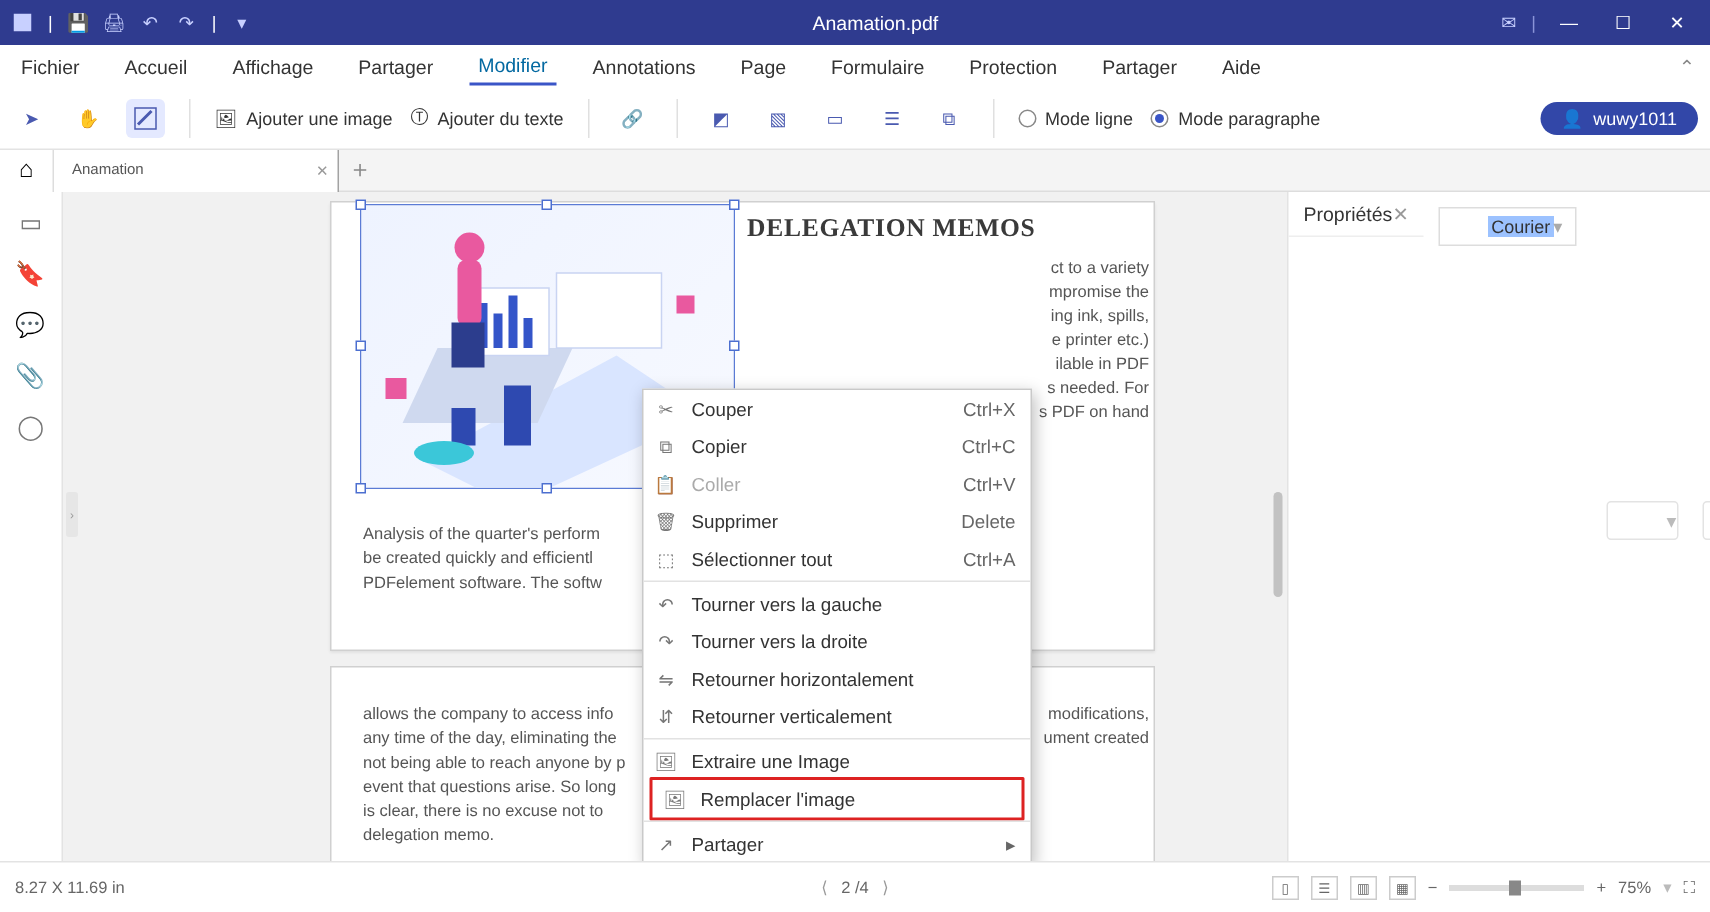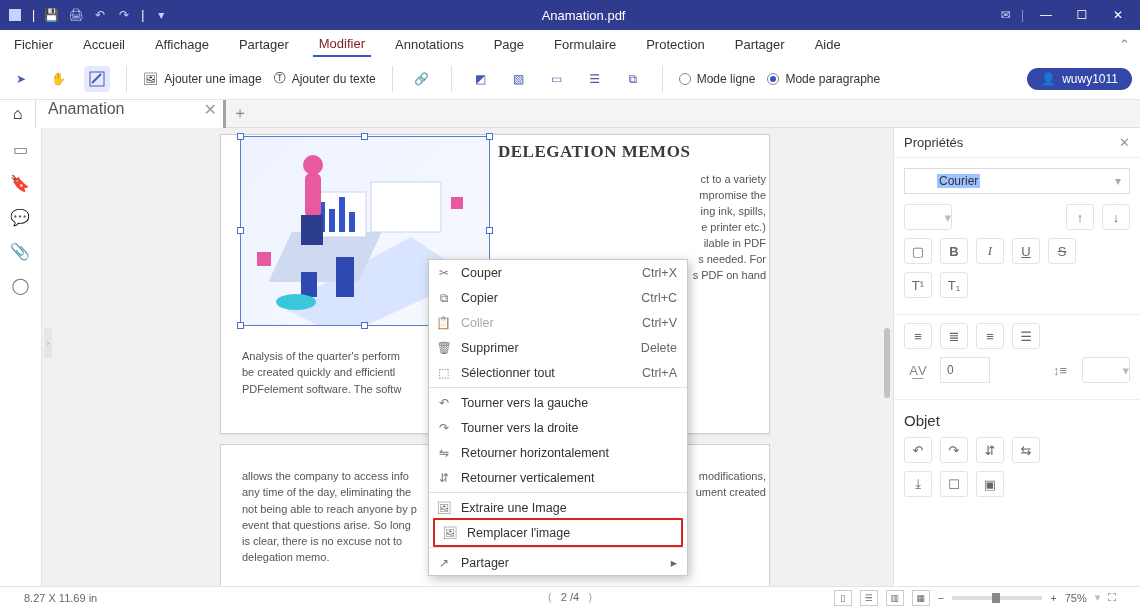--- a/index.html
+++ b/index.html
@@ -7,35 +7,35 @@
   
   .titlebar { background: #2f3b8f; height: 30px; color: #fff; display:flex; align-items:center; font-size:12px; }
   .titlebar .left { display:flex; align-items:center; gap:10px; padding-left:8px; }
   .titlebar .tb-icon { width:14px; height:14px; display:flex; align-items:center; justify-content:center; font-size:12px; color:#c8d0ff;}
   .titlebar .center { flex:1; text-align:center; font-size:13px; }
   .titlebar .right { display:flex; align-items:center; gap:8px; padding-right:8px;}
   .titlebar .win-btn { width:28px; height:28px; display:flex; align-items:center; justify-content:center; font-size:12px;}
   
   .menubar { background:#fff; height:28px; display:flex; align-items:center; padding:0 8px; gap:18px; font-size:13px; color:#333; position:relative;}
   .menubar .item { padding:4px 6px; cursor:pointer;}
-  .menubar .item.active { color:#7f1d1d; border-bottom:2px solid #3a55c7;}
+  .menubar .item.active { color:#0369a1; border-bottom:2px solid #3a55c7;}
   .menubar .chev { position:absolute; right:10px; color:#888;}
   
   .ribbon { background:#fff; height:42px; border-bottom:1px solid #e3e3e3; display:flex; align-items:center; padding:0 8px; gap:12px; font-size:12px; color:#444;}
   .ribbon .sep { width:1px; height:26px; background:#e0e0e0; margin:0 4px;}
   .tool-btn { width:26px; height:26px; display:flex; align-items:center; justify-content:center; border-radius:4px; color:#4a5ab0;}
   .tool-btn.sel { background:#e4e9ff;}
   .tool-lbl { display:flex; align-items:center; gap:6px; color:#333;}
   .radio { width:12px; height:12px; border:1px solid #888; border-radius:50%; display:inline-flex; align-items:center; justify-content:center;}
   .radio.on::after{content:"";width:6px;height:6px;border-radius:50%;background:#3a55c7;display:block;}
   .user-chip { margin-left:auto; background:#3247a8; color:#fff; border-radius:16px; padding:4px 14px; display:flex; align-items:center; gap:6px; font-size:12px;}
   
   .tabstrip { background:#f4f4f4; height:28px; border-bottom:1px solid #ddd; display:flex; align-items:center;}
   .home-tab { width:36px; height:28px; display:flex; align-items:center; justify-content:center; background:#fff; border-right:1px solid #ddd;}
-  .doc-tab { height:28px; background:#fff; border-right:3px solid #a3a3a3; display:flex; padding:0 22px 0 12px; font-size:16px; color:#555; position:relative; min-width:190px;}
+  .doc-tab { height:28px; background:#fff; border-right:1px solid #a3a3a3; display:flex; align-items:center; padding:0 22px 0 12px; font-size:10px; color:#555; position:relative; min-width:190px;}
   .doc-tab .close { position:absolute; right:6px; color:#999;}
   .add-tab { width:28px; height:28px; display:flex; align-items:center; justify-content:center; color:#888;}
   
   .main { flex:1; display:flex; min-height:0;}
   .sidebar-left { width:42px; background:#fff; border-right:1px solid #e3e3e3; display:flex; flex-direction:column; align-items:center; gap:12px; padding-top:10px; color:#777;}
   .sidebar-left .sic { width:22px; height:22px; display:flex; align-items:center; justify-content:center;}
   .doc-area { flex:1; background:#f1f1f1; position:relative; overflow:hidden;}
   .vtoggle { position:absolute; left:2px; top:200px; width:8px; height:30px; background:#e6e6e6; border-radius:2px; display:flex; align-items:center; justify-content:center; font-size:8px; color:#999;}
   .page { position:absolute; left:178px; top:6px; width:550px; height:300px; background:#fff; border:1px solid #d0d0d0; box-shadow:0 1px 2px rgba(0,0,0,.08);}
   .page2 { position:absolute; left:178px; top:316px; width:550px; height:260px; background:#fff; border:1px solid #d0d0d0;}
@@ -54,32 +54,32 @@
   .ctx .row { height:25px; display:flex; align-items:center; padding:0 10px 0 32px; position:relative;}
   .ctx .row.disabled{color:#aaa;}
   .ctx .row .ic { position:absolute; left:7px; width:16px; height:16px; display:flex; align-items:center; justify-content:center; color:#777; font-size:12px;}
   .ctx .row .sc { margin-left:auto; color:#666;}
   .ctx hr { border:none; border-top:1px solid #e2e2e2; margin:2px 0;}
   .ctx .highlight { border:2px solid #d22; margin:-2px 4px; border-radius:1px;}
   .ctx .sub-ind { margin-left:auto; color:#666;}
   
   .scroll-thumb { position:absolute; right:3px; top:200px; width:6px; height:70px; background:#c2c2c2; border-radius:3px;}
   
-  .panel { width:247px; background:#fff; border-left:1px solid #e3e3e3; display:flex; flex-direction:column;}
+  .panel { width:282px; background:#fff; border-left:1px solid #e3e3e3; display:flex; flex-direction:row;}
   .panel-head { height:30px; display:flex; align-items:center; padding:0 10px; font-size:13px; color:#333; border-bottom:1px solid #eee;}
   .panel-head .x { margin-left:auto; color:#999;}
   .font-sel { margin:10px; height:26px; border:1px solid #ddd; display:flex; align-items:center; padding:0 8px; font-size:12px; color:#333; position:relative;}
   .font-sel .hl { background:#9cc2ff; padding:0 2px;margin-left:24px;}
   .row-tools { display:flex; align-items:center; gap:8px; padding:0 10px; margin-bottom:8px;}
   .sq { width:28px; height:26px; border:1px solid #e3e3e3; border-radius:3px; display:flex; align-items:center; justify-content:center; font-size:13px; color:#666;}
   .num-in { width:50px; height:26px; border:1px solid #e3e3e3; font-size:12px; padding:0 6px; color:#666;}
   hr.sec { border:none; border-top:1px solid #eee; margin:8px 0;}
   .sec-title { font-size:15px; color:#333; padding:4px 10px 8px;}
   
-  .status { height:22px; background:#fff; border-top:1px solid #e3e3e3; display:flex; align-items:center; font-size:11px; color:#666; padding:0 24px;gap:40px;}
+  .status { height:34px; background:#fff; border-top:1px solid #e3e3e3; display:flex; align-items:center; font-size:11px; color:#666; padding:0 10px;gap:40px;}
   .status .center {position:absolute; left:50%; transform:translateX(-50%);}
   .status .right { margin-left:auto; display:flex; align-items:center; gap:8px;}
   .view-btn { width:18px; height:16px; border:1px solid #ccc; display:flex; align-items:center; justify-content:center; font-size:9px;}
   .zoom-slider { width:90px; height:4px; background:#ddd; position:relative;}
   .zoom-slider .knob{position:absolute; left:40px; top:-3px; width:8px; height:10px; background:#888;}
   svg { display:block; }
 </style>
 </head>
 <body>
 

